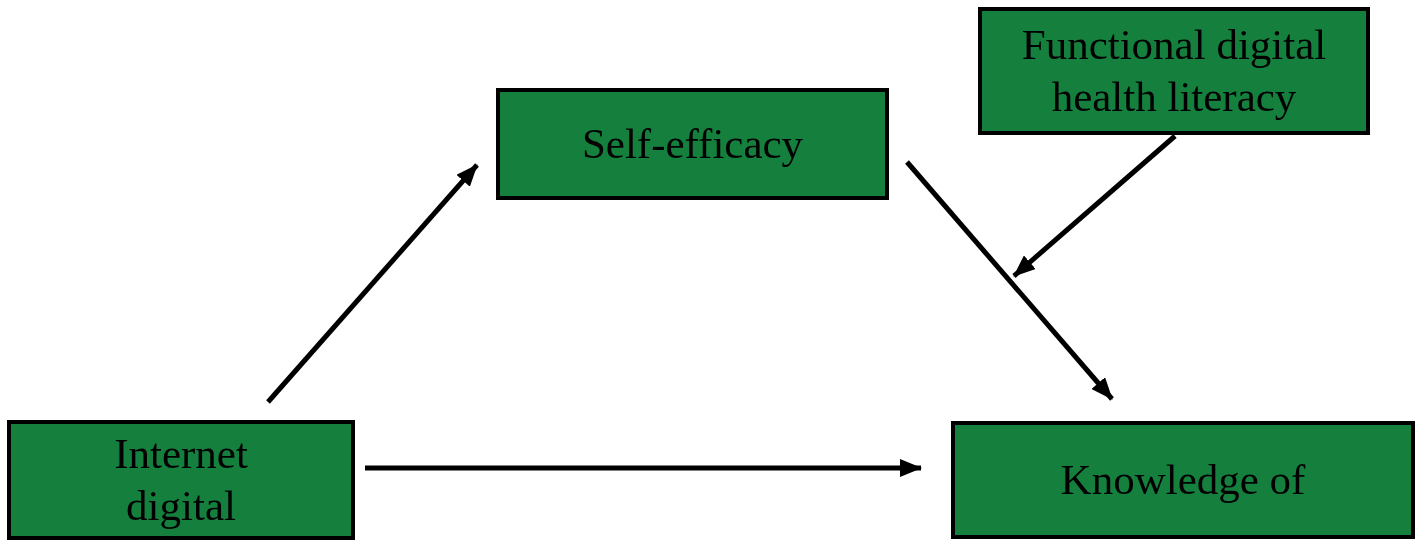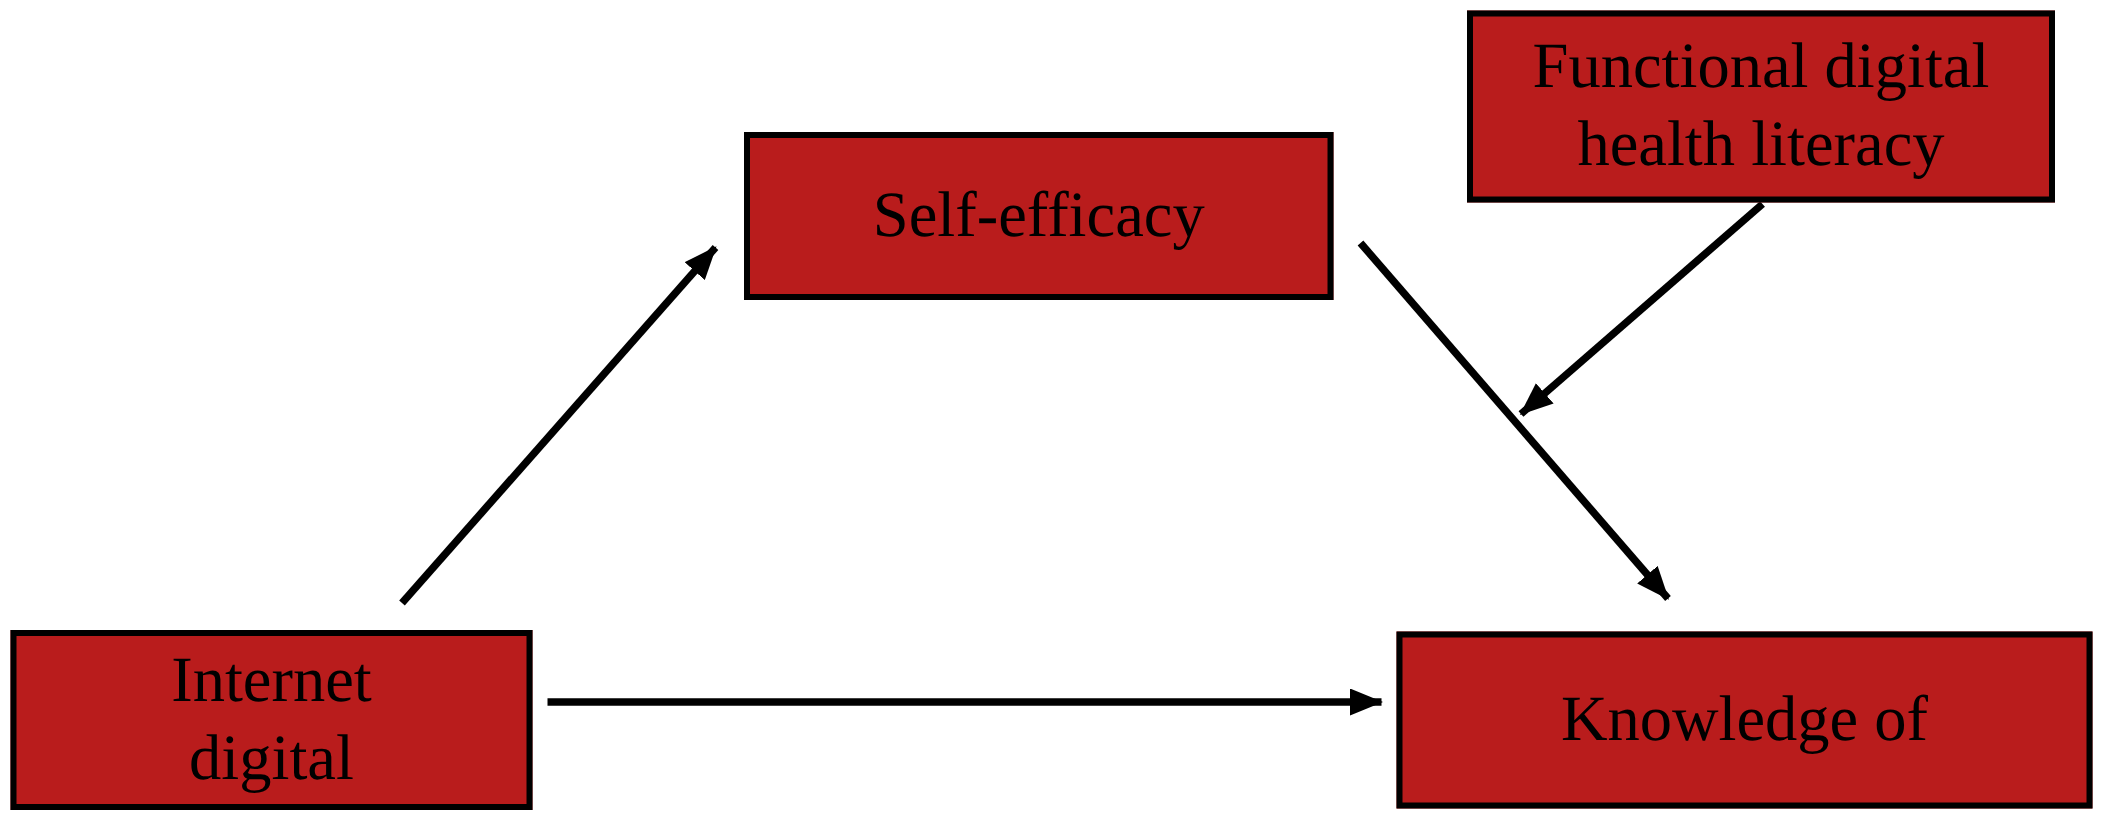--- a/index.html
+++ b/index.html
@@ -23,36 +23,36 @@
     height: 550px;
   }
   .edge {
     stroke: #000000;
     stroke-width: 5;
     fill: none;
   }
   .node {
     position: absolute;
     box-sizing: border-box;
-    background: #b91c1c;
+    background: #15803d;
     border: 4px solid #000000;
     color: #000000;
     display: flex;
     flex-direction: column;
     align-items: center;
     justify-content: center;
     text-align: center;
     font-size: 43px;
     line-height: 1.22;
   }
   .node span { display: block; }
   .node-internet-exposure  { left: 7px;   top: 420px; width: 348px; height: 120px; text-align: center; }
   .node-self-efficacy      { left: 496px; top: 88px;  width: 393px; height: 112px;  }
   .node-fdhl               { left: 978px; top: 7px;   width: 392px; height: 128px; }
-  .node-knowledge          { left: 931px; top: 421px; width: 464px; height: 118px; }
+  .node-knowledge          { left: 951px; top: 421px; width: 464px; height: 118px; }
 </style>
 </head>
 <body>
 
 <div class="canvas">
 
   <svg class="arrows" viewBox="0 0 1418 550" xmlns="http://www.w3.org/2000/svg">
     <defs>
       <marker id="arrowhead" markerUnits="userSpaceOnUse" markerWidth="24" markerHeight="18" refX="21" refY="9" orient="auto">
         <path d="M0,0 L22,9 L0,18 Z" fill="#000000"></path>

